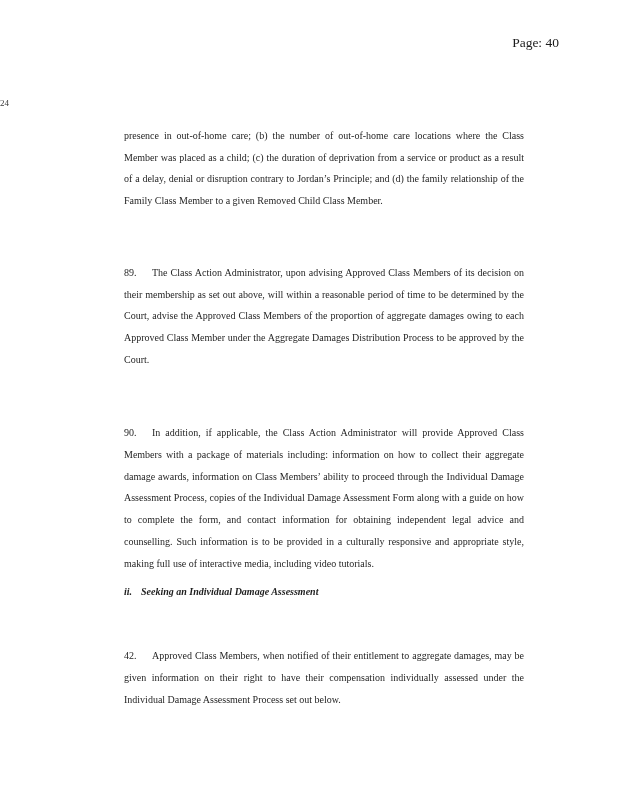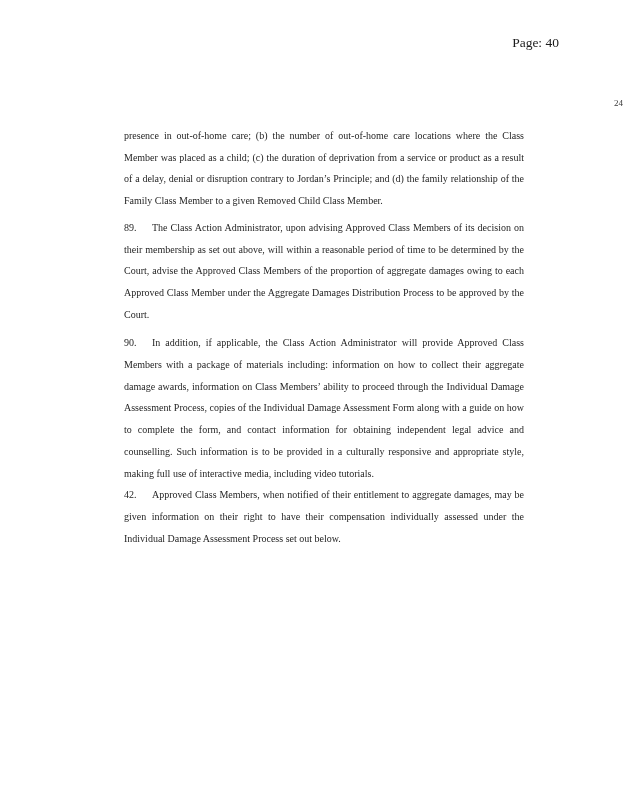--- a/index.html
+++ b/index.html
@@ -20,21 +20,21 @@
     font-size: 13.5px;
     line-height: 14px;
     color: #1c1c1c;
     white-space: nowrap;
   }
   .folio {
     position: absolute;
     top: 98px;
     left: 0;
     width: 623px;
-    text-align: right;
+    text-align: left;
     font-size: 9px;
     line-height: 10px;
     color: #3a3a3a;
   }
   .body-text {
     position: absolute;
     left: 124px;
     top: 125px;
     width: 400px;
     font-size: 10px;
@@ -42,20 +42,21 @@
     text-align: justify;
     color: #252525;
   }
   .para { margin: 0; }
   .para-89 { margin-top: 5px; }
   .para-90 { margin-top: 7px; }
   .para-91 { margin-top: 0; }
   .pnum {
     display: inline-block;
     width: 28px;
+    margin-top: 45px;
   }
   .subheading {
     margin: 9px 0 0 0;
     font-weight: bold;
     font-style: italic;
     line-height: 17px;
     text-align: left;
     color: #1e1e1e;
   }
   .hmarker {
@@ -73,17 +74,18 @@
   <div class="folio">24</div>
 
   <div class="body-text">
 
     <p class="para para-continuation">presence in out-of-home care; (b) the number of out-of-home care locations where the Class Member was placed as a child; (c) the duration of deprivation from a service or product as a result of a delay, denial or disruption contrary to Jordan’s Principle; and (d) the family relationship of the Family Class Member to a given Removed Child Class Member.</p>
 
     <p class="para para-89"><span class="pnum">89.</span><span>The Class Action Administrator, upon advising Approved Class Members of its decision on their membership as set out above, will within a reasonable period of time to be determined by the Court, advise the Approved Class Members of the proportion of aggregate damages owing to each Approved Class Member under the Aggregate Damages Distribution Process to be approved by the Court.</span></p>
 
     <p class="para para-90"><span class="pnum">90.</span><span>In addition, if applicable, the Class Action Administrator will provide Approved Class Members with a package of materials including: information on how to collect their aggregate damage awards, information on Class Members’ ability to proceed through the Individual Damage Assessment Process, copies of the Individual Damage Assessment Form along with a guide on how to complete the form, and contact information for obtaining independent legal advice and counselling. Such information is to be provided in a culturally responsive and appropriate style, making full use of interactive media, including video tutorials.</span></p>
 
+    <p class="subheading"><span class="hmarker">ii.</span><span>Seeking an Individual Damage Assessment</span></p>
 
     <p class="para para-91"><span class="pnum">42.</span><span>Approved Class Members, when notified of their entitlement to aggregate damages, may be given information on their right to have their compensation individually assessed under the Individual Damage Assessment Process set out below.</span></p>
 
   </div>
 </div>
 
 </body></html>

